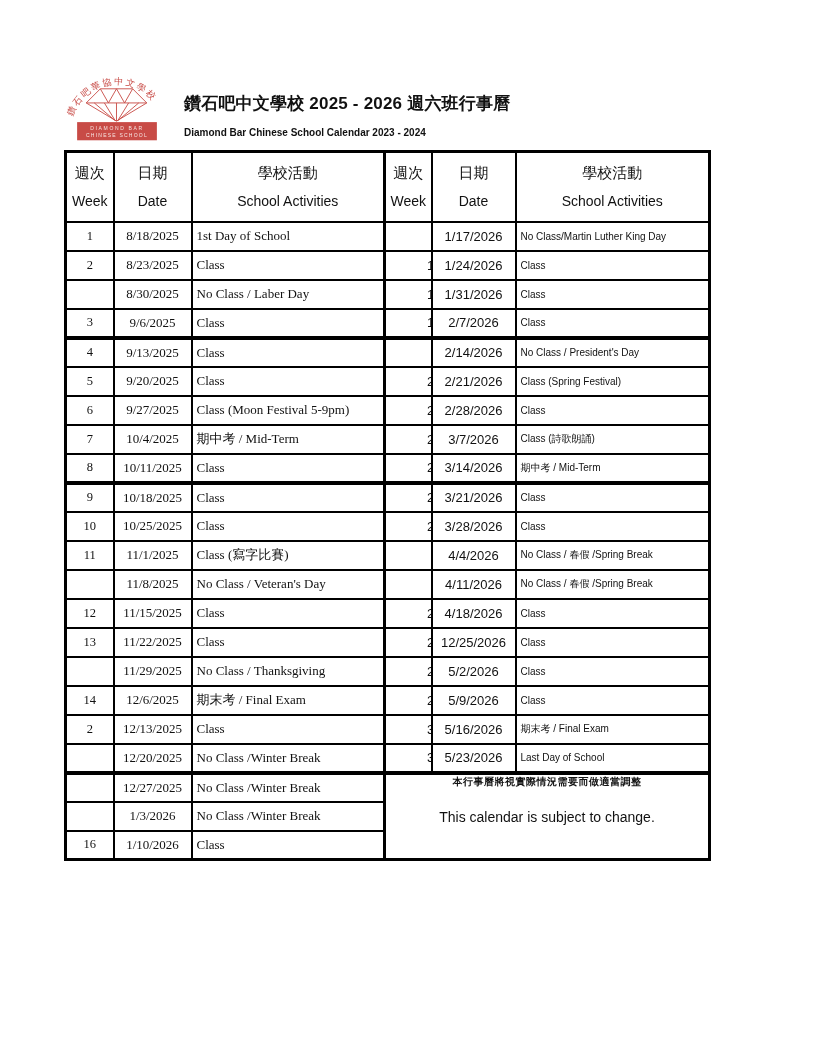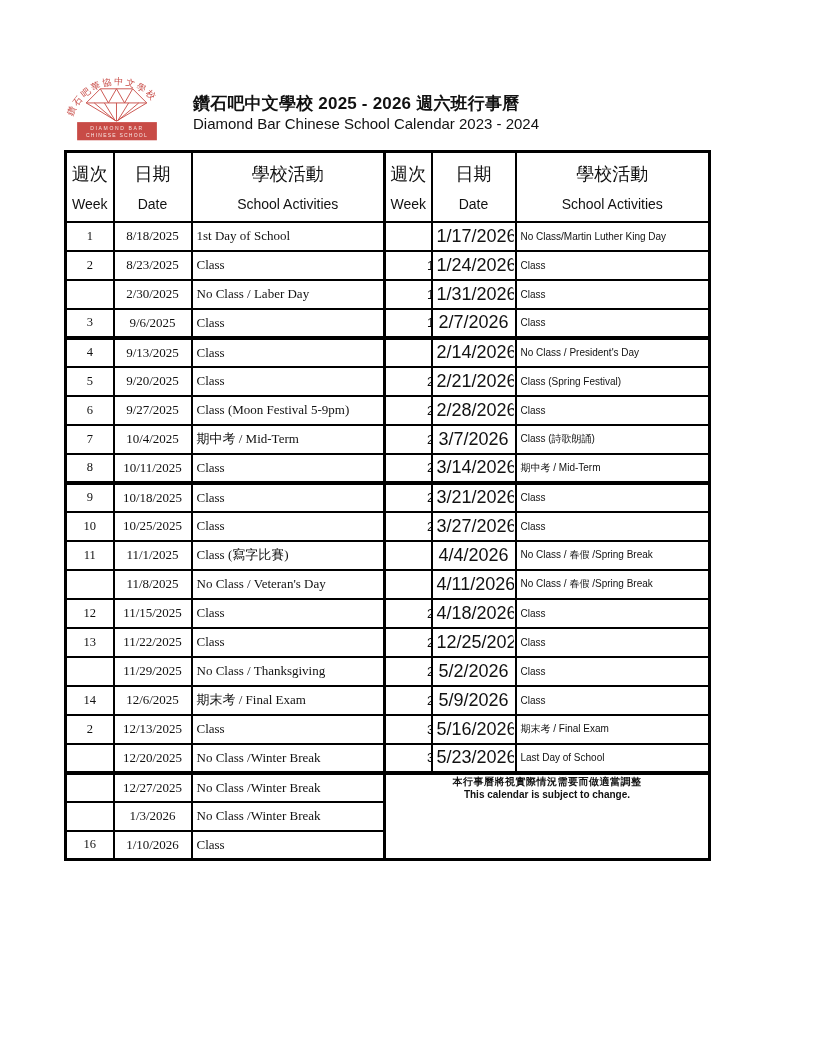--- a/index.html
+++ b/index.html
@@ -8,66 +8,66 @@
     width:816px; height:1056px;
     background:#ffffff;
     position:relative;
     font-family:"Liberation Sans", sans-serif;
     color:#111111;
   }
   .page { position:absolute; inset:0; }
 
   
   .logo { position:absolute; left:64px; top:74px; width:106px; height:72px; }
-  .titles { position:absolute; left:193px; top:92px; width:560px; }
+  .titles { position:absolute; left:184px; top:92px; width:560px; }
   .title-zh { font-size:17px; font-weight:bold; letter-spacing:0.2px; white-space:nowrap; }
-  .title-en { font-size:15px; font-weight:normal; white-space:nowrap; }
+  .title-en { font-size:10px; font-weight:bold; margin-top:12px; white-space:nowrap; }
 
   
   table.cal {
     position:absolute; left:64px; top:150px;
     border-collapse:collapse;
     table-layout:fixed;
     width:644px;
     border:3px solid #000;
   }
   table.cal th, table.cal td {
     border:2px solid #000;
     padding:0 4px;
     overflow:hidden;
     white-space:nowrap;
   }
   table.cal th { height:70px; font-weight:normal; vertical-align:middle; padding:0; }
-  .hdr-zh { display:block; font-size:18px; margin-bottom:10px; }
+  .hdr-zh { display:block; font-size:15px; margin-bottom:10px; }
   .hdr-en { display:block; font-size:14px; }
   table.cal td { height:29px; }
 
   td.c-week { text-align:center; }
   td.c-date { text-align:center; }
   td.c-act  { text-align:left; }
 
   
   td.left-half  { font-family:"Liberation Serif", serif; font-size:13px; }
   td.left-half.c-week { font-size:12.5px; }
   td.right-half { font-family:"Liberation Sans", sans-serif; font-size:10px; }
   td.right-half.c-week { font-size:13px;padding-left:41px; }
-  td.right-half.c-date { font-size:18px;border-radius:12px; }
+  td.right-half.c-date { font-size:13px;border-radius:12px; }
 
   
   .mid-divider { border-right-width:3px !important; }
   
   tr.group-end td { border-bottom-width:4px; }
 
   td.note-cell {
     vertical-align:top; text-align:center;
     padding-top:8px; white-space:normal;
     border-left-width:3px !important;
   }
   .note-zh { font-size:10px; font-weight:bold; letter-spacing:0.5px; }
-  .note-en { font-size:10px; font-weight:bold; margin-top:0; }
+  .note-en { font-size:14px; font-weight:normal; margin-top:20px; }
 </style>
 </head>
 <body>
 
 <div class="page">
 
   <svg class="logo" viewBox="0 0 105 70">
     <defs>
       <path id="arcPath" d="M 8,44 A 46 46 0 0 1 97,44"></path>
     </defs>
@@ -146,21 +146,21 @@
         <tr>
           <td class="left-half c-week">2</td>
           <td class="left-half c-date">8/23/2025</td>
           <td class="left-half c-act mid-divider">Class</td>
           <td class="right-half c-week">17</td>
           <td class="right-half c-date">1/24/2026</td>
           <td class="right-half c-act">Class</td>
         </tr>
         <tr>
           <td class="left-half c-week"></td>
-          <td class="left-half c-date">2/30/2025</td>
+          <td class="left-half c-date">8/30/2025</td>
           <td class="left-half c-act mid-divider">No Class / Laber Day</td>
           <td class="right-half c-week">19</td>
           <td class="right-half c-date">1/31/2026</td>
           <td class="right-half c-act">Class</td>
         </tr>
         <tr class="group-end">
           <td class="left-half c-week">3</td>
           <td class="left-half c-date">9/6/2025</td>
           <td class="left-half c-act mid-divider">Class</td>
           <td class="right-half c-week">19</td>
@@ -213,21 +213,21 @@
           <td class="left-half c-act mid-divider">Class</td>
           <td class="right-half c-week">24</td>
           <td class="right-half c-date">3/21/2026</td>
           <td class="right-half c-act">Class</td>
         </tr>
         <tr>
           <td class="left-half c-week">10</td>
           <td class="left-half c-date">10/25/2025</td>
           <td class="left-half c-act mid-divider">Class</td>
           <td class="right-half c-week">25</td>
-          <td class="right-half c-date">3/27/2026</td>
+          <td class="right-half c-date">3/28/2026</td>
           <td class="right-half c-act">Class</td>
         </tr>
         <tr>
           <td class="left-half c-week">11</td>
           <td class="left-half c-date">11/1/2025</td>
           <td class="left-half c-act mid-divider">Class  (寫字比賽)</td>
           <td class="right-half c-week"></td>
           <td class="right-half c-date">4/4/2026</td>
           <td class="right-half c-act">No Class / 春假  /Spring Break</td>
         </tr>

